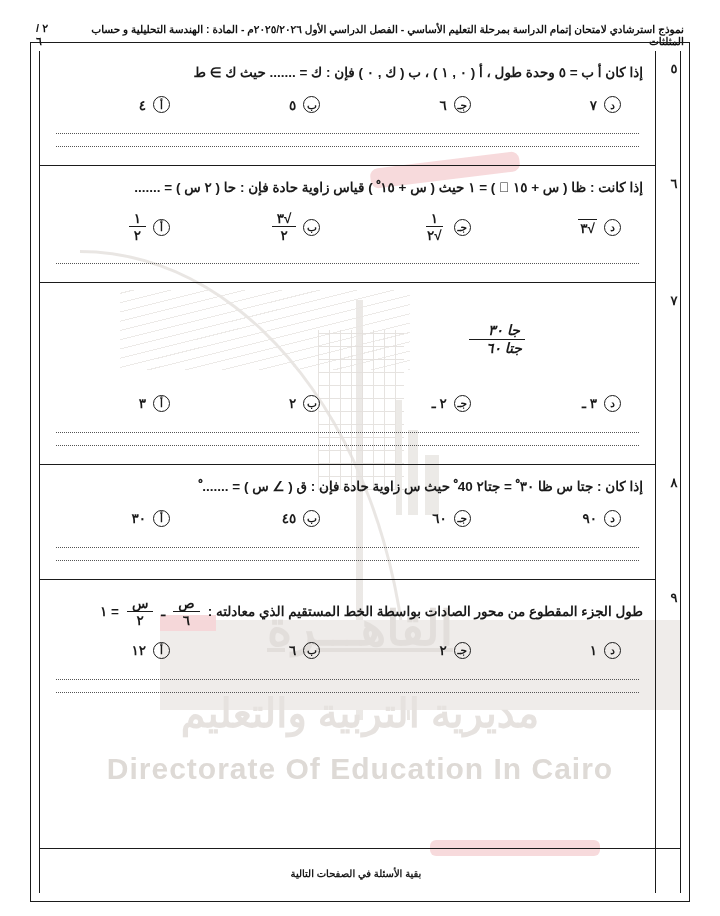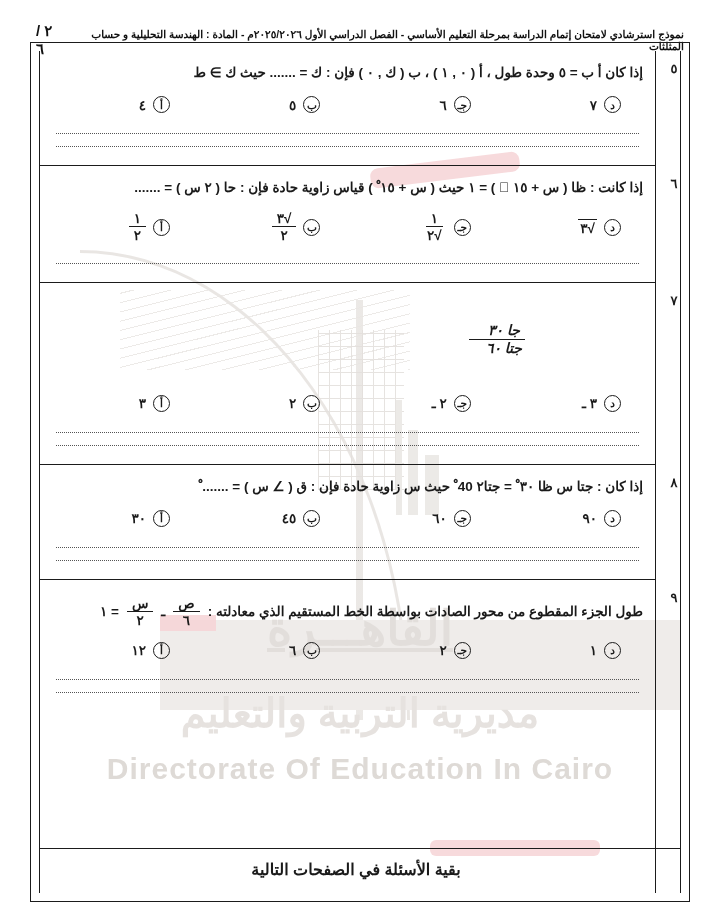--- a/index.html
+++ b/index.html
@@ -54,21 +54,21 @@
   }
 
   
   .sheet { position:absolute; inset:0; z-index:2; }
 
   .header {
     position:absolute; top:22px; right:36px; left:36px;
     display:flex; align-items:center; justify-content:space-between;
     font-size:10.5px; font-weight:bold; color:#111;
   }
-  .header .page-no { font-size:15px; direction:ltr; }
+  .header .page-no { font-size:11px; direction:ltr; }
 
   .frame {
     position:absolute; top:42px; right:30px; left:30px; bottom:14px;
     border:1.4px solid #1b1b1b;
   }
   .frame-inner {
     position:absolute; inset:8px;
     border:1px solid #1b1b1b;
     border-top:none; border-bottom:none;
   }
@@ -125,21 +125,21 @@
   .frac { display:inline-flex; flex-direction:column; align-items:center; vertical-align:middle; line-height:1.12; }
   .frac .num { border-bottom:1.4px solid #1b1b1b; padding:0 5px; }
   .frac .den { padding:1px 5px 0 5px; }
   .radical { display:inline-block; }
   .rad-bar { border-top:1.3px solid #1b1b1b; padding:0 2px; display:inline-block; }
 
   .bigfrac { font-size:14px; }
 
   .footer-note {
     position:absolute; bottom:22px; right:8px; left:0;
-    text-align:center; font-size:16px; font-weight:bold;
+    text-align:center; font-size:10px; font-weight:bold;
   }
   .footer-rule {
     position:absolute; bottom:52px; right:8px; left:8px;
     border-top:1.2px solid #1b1b1b;
   }
 </style>
 </head>
 <body>
 
 <div class="watermark">

